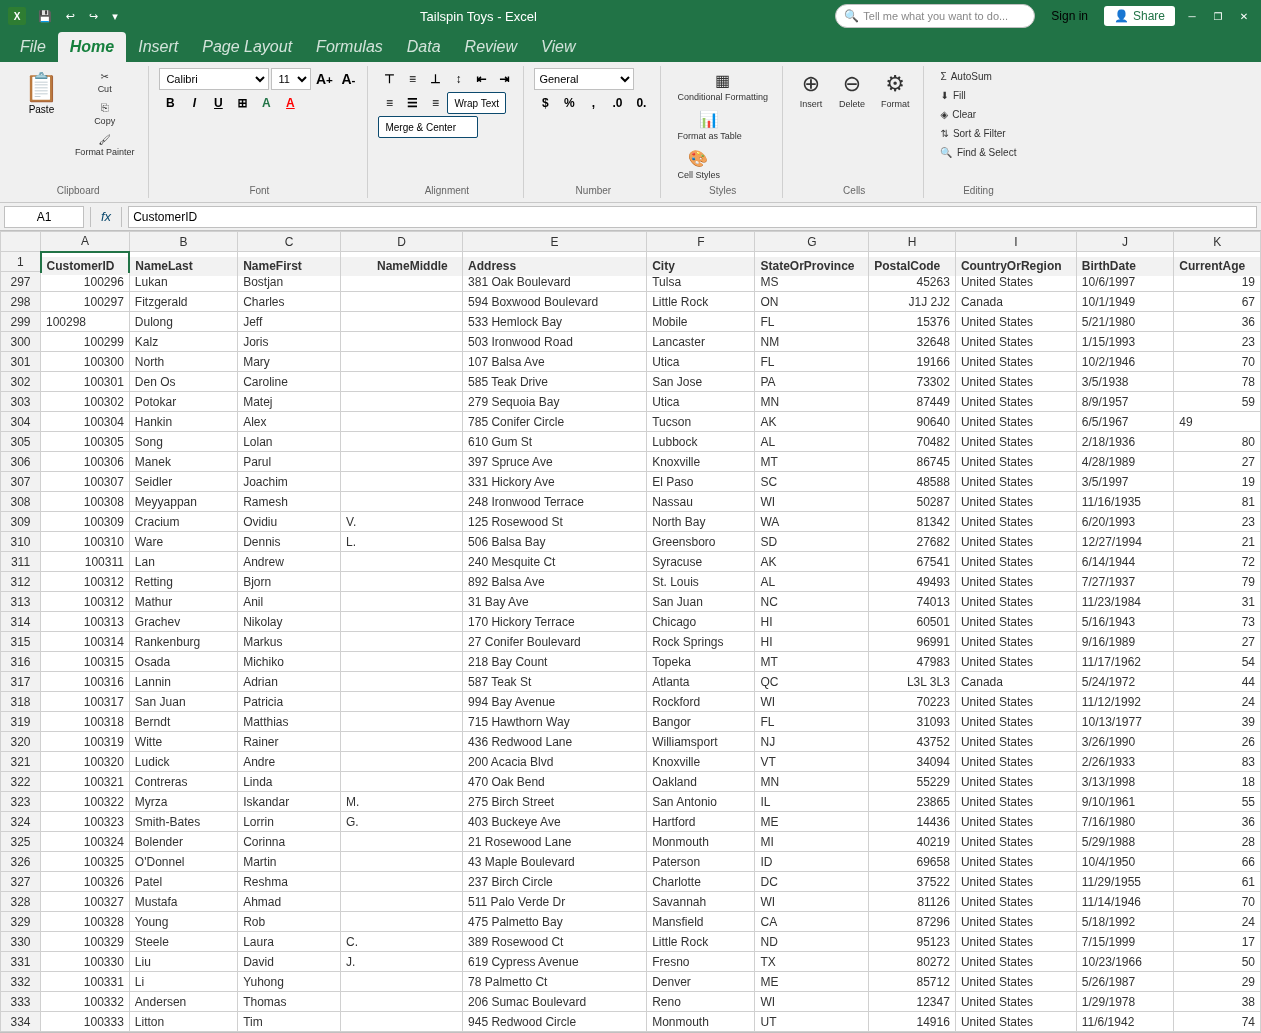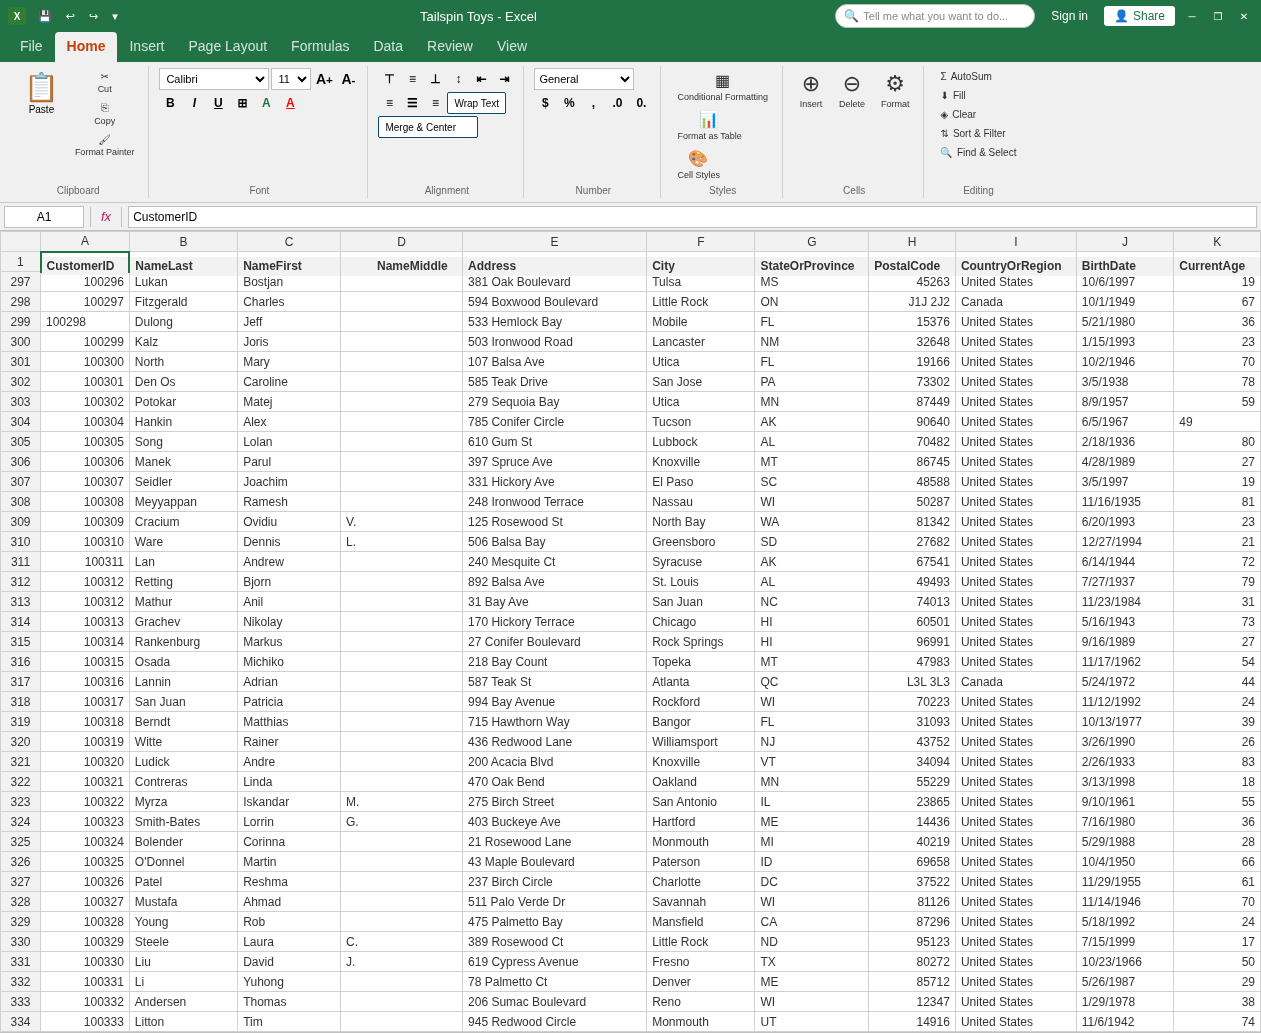--- a/index.html
+++ b/index.html
@@ -19,22 +19,22 @@
     .title-bar-center { flex: 1; text-align: center; font-size: 13px; }
     .title-icon { width: 18px; height: 18px; background: #2e7d32; border-radius: 2px; display: flex; align-items: center; justify-content: center; font-size: 10px; color: white; font-weight: bold; }
     .win-btn { width: 18px; height: 18px; display: flex; align-items: center; justify-content: center; cursor: pointer; font-size: 10px; color: white; }
 
     
     .qat { background: #217346; padding: 2px 8px; display: flex; align-items: center; gap: 4px; height: 24px; }
     .qat-btn { color: white; font-size: 11px; cursor: pointer; padding: 2px 4px; border-radius: 2px; }
 
     
     .ribbon-tabs { background: #217346; display: flex; gap: 0; height: 30px; padding-left: 8px; }
-    .ribbon-tab { color: rgba(255,255,255,0.8); font-size: 14px; padding: 6px 12px; cursor: pointer; }
-    .ribbon-tab.active { background: #f0f0f0; color: #c2410c; font-weight: 600; border-radius: 4px 4px 0 0; }
+    .ribbon-tab { color: rgba(255,255,255,0.8); font-size: 16px; padding: 6px 12px; cursor: pointer; font-style: italic; }
+    .ribbon-tab.active { background: #f0f0f0; color: #15803d; font-weight: 600; border-radius: 4px 4px 0 0; }
 
     .ribbon-content {
       background: #f0f0f0;
       border-bottom: 1px solid #c8c8c8;
       display: flex;
       align-items: stretch;
       padding: 4px 8px;
       gap: 2px;
       min-height: 86px;
     }
@@ -77,21 +77,21 @@
       align-items: center;
       padding: 2px 4px;
       gap: 4px;
       height: 28px;
     }
     .name-box {
       width: 80px; height: 22px; border: 1px solid #c0c0c0;
       background: white; font-size: 12px; padding: 2px 4px; text-align: center;
     }
     .fx-divider { width: 1px; height: 20px; background: #c0c0c0; margin: 0 2px; }
-    .fx-label { font-size: 13px; color: #be185d; font-style: italic; padding: 0 4px; text-align: center; }
+    .fx-label { font-size: 13px; color: #0c4a6e; font-style: italic; padding: 0 4px; text-align: center; }
     .formula-input {
       flex: 1; height: 22px; border: 1px solid #c0c0c0; background: white;
       font-size: 12px; padding: 2px 4px;
     }
 
     
     .spreadsheet-container {
       display: flex;
       flex-direction: column;
       flex: 1;
@@ -165,21 +165,21 @@
     }
 
     .tell-me-box {
       display: flex; align-items: center;
       border: 1px solid #c0c0c0; background: white;
       border-radius: 12px; padding: 2px 8px; gap: 4px;
       height: 24px; width: 200px;
     }
 
     .sign-in-btn {
-      color: #ffffff; font-size: 12px; cursor: pointer;
+      color: #000000; font-size: 12px; cursor: pointer;
       padding: 2px 8px;
     }
 
     .share-btn {
       background: white; color: #217346; font-size: 12px;
       padding: 3px 10px; border-radius: 3px; cursor: pointer;
       display: flex; align-items: center; gap: 4px;
     }
 
     .header-right-area {

